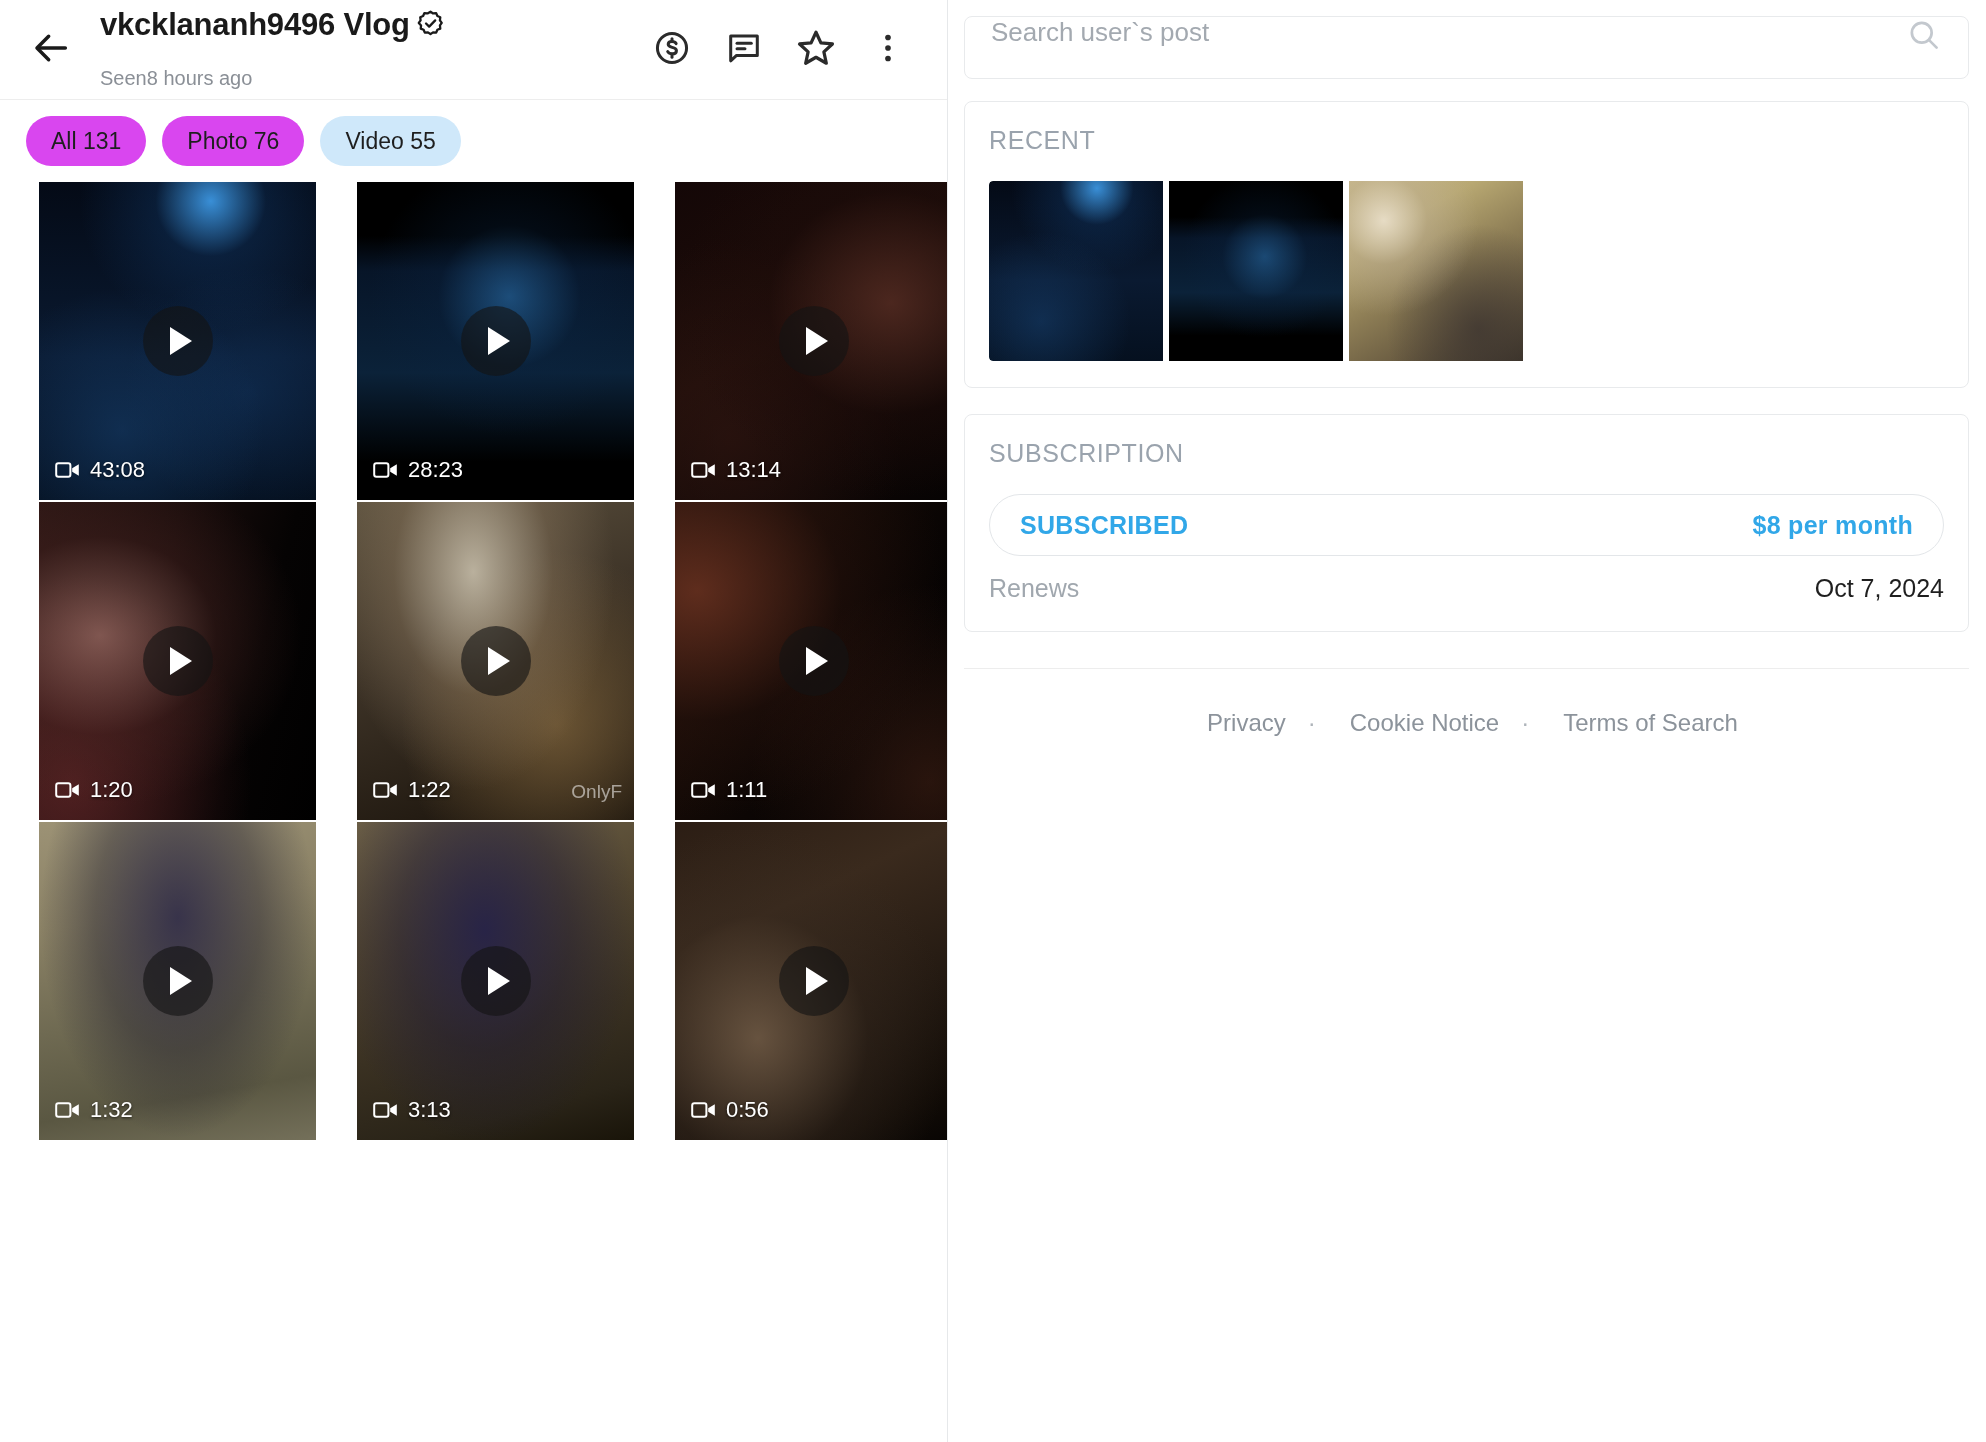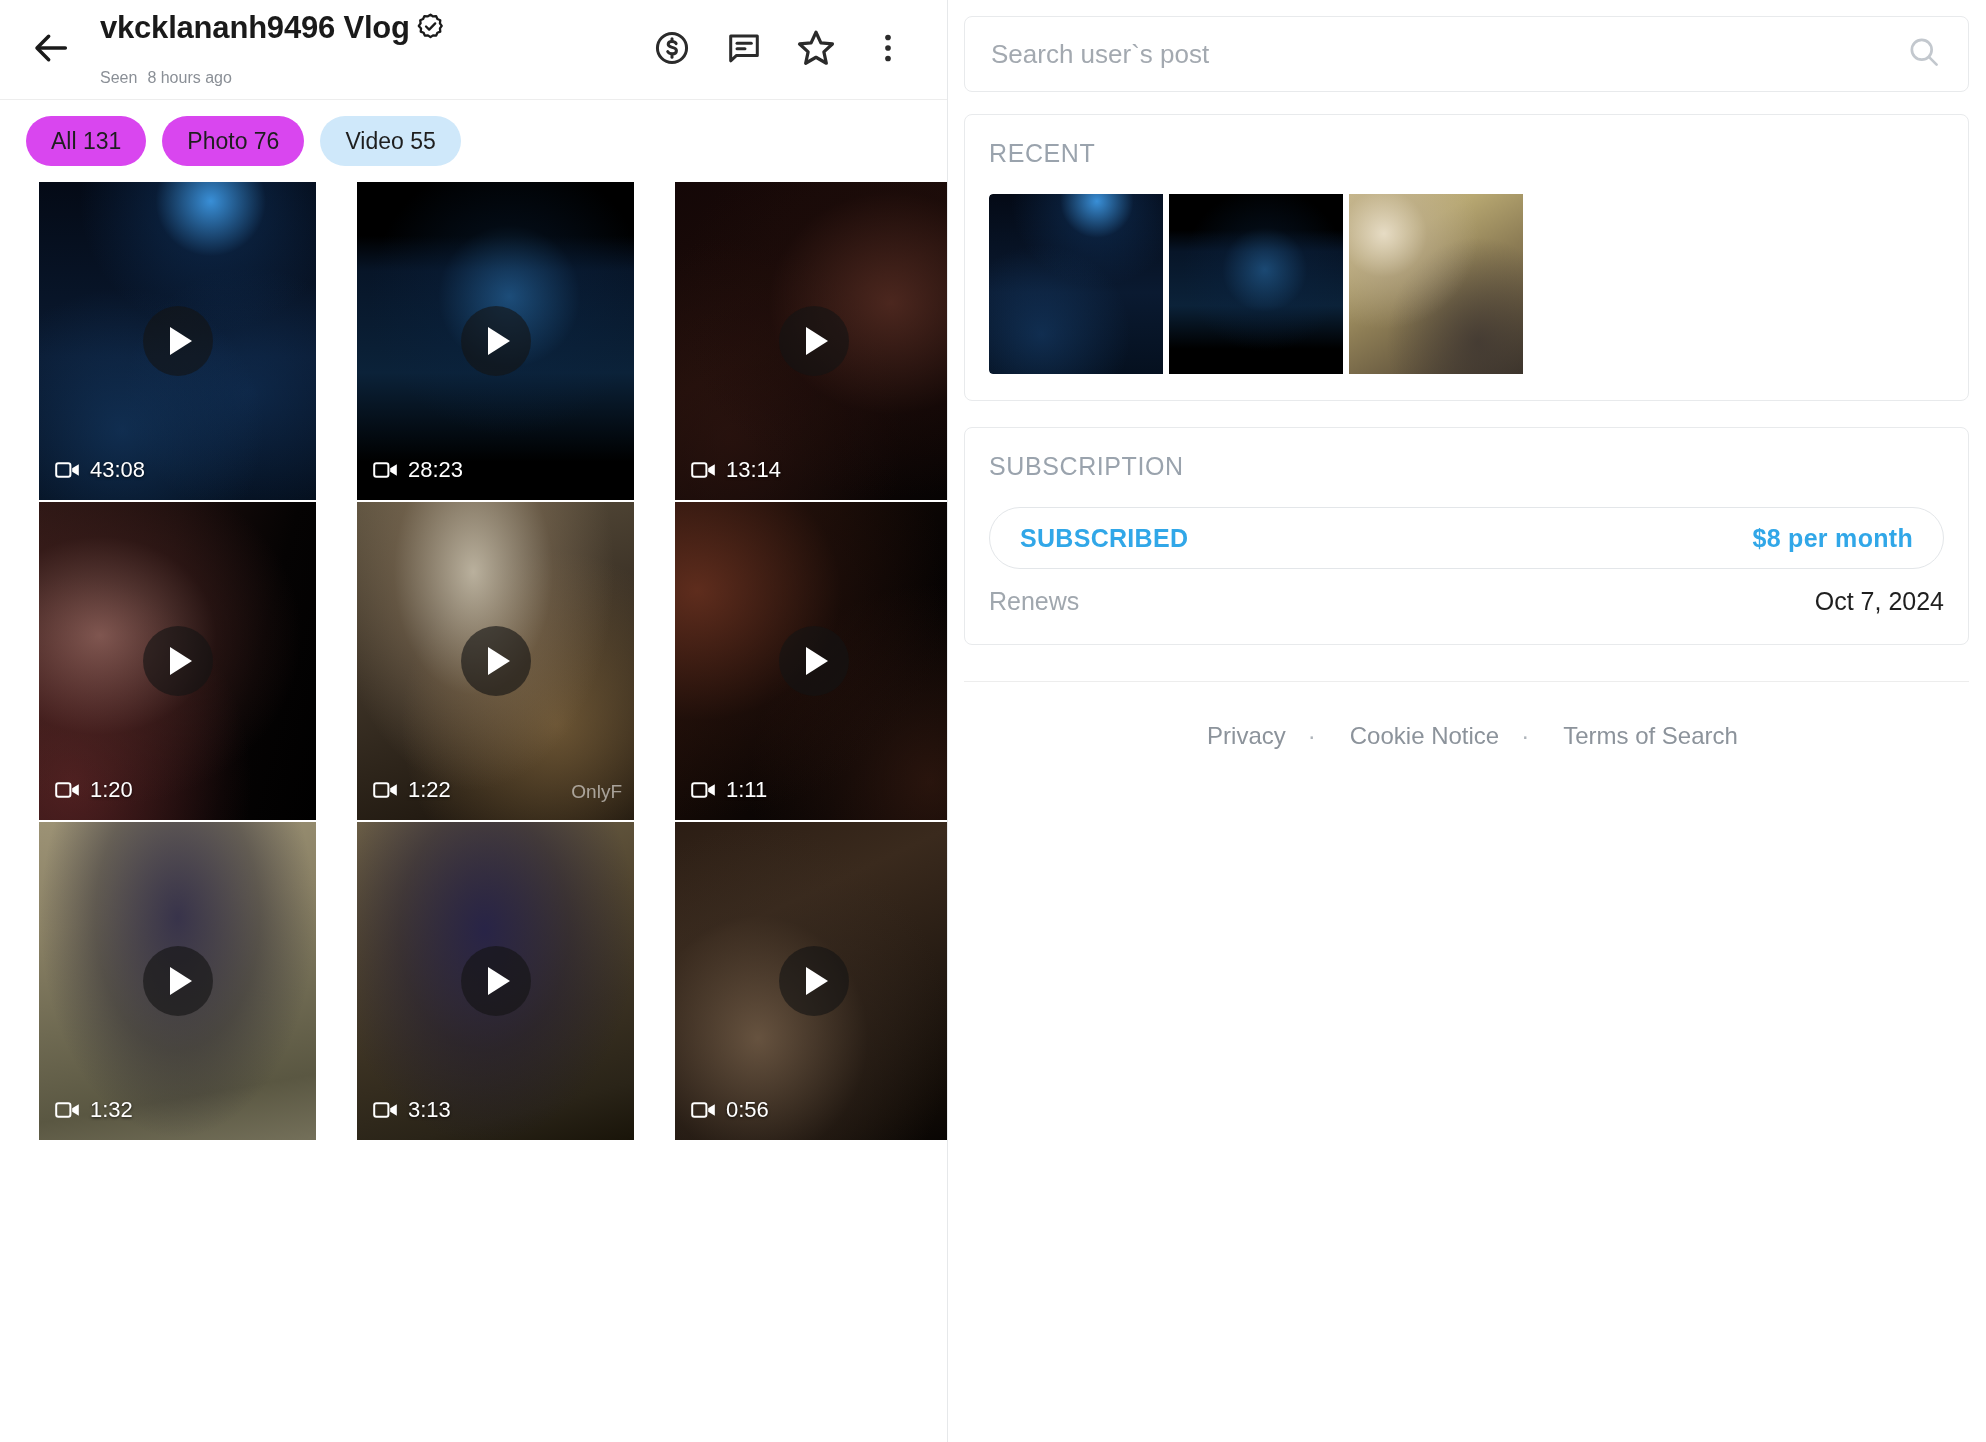--- a/index.html
+++ b/index.html
@@ -45,23 +45,23 @@
     font-size: 31px;
     font-weight: 700;
     color: #1a1a1a;
     letter-spacing: -0.2px;
     line-height: 1.05;
     white-space: nowrap;
   }
   .verified-icon { display: inline-flex; margin-left: 2px; }
   .seen-row {
     margin-top: 25px;
-    font-size: 16px;
+    font-size: 20px;
     color: #8a8f96;
-    display: flex; gap: 10px;
+    display: flex; 
   }
   .top-actions {
     display: flex;
     align-items: center;
     gap: 30px;
     margin-right: 16px;
   }
   .icon-btn {
     width: 42px; height: 42px;
     display: flex; align-items: center; justify-content: center;
@@ -147,23 +147,23 @@
     background: #ffffff;
     padding: 16px 16px 0 16px;
     overflow: hidden;
   }
   .card {
     border: 1px solid #e8eaec;
     border-radius: 8px;
     background: #fff;
   }
   .search-card {
-    height: 76px;
-    display: flex;
-    align-items: center;
+    height: 63px;
+    display: flex;
+    align-items: flex-start;
     padding: 0 26px 0 26px;
     margin-bottom: 22px;
   }
   .search-input {
     flex: 1 1 auto;
     border: 0;
     outline: 0;
     font-size: 26px;
     font-family: "Liberation Sans", sans-serif;
     color: #3c4043;

